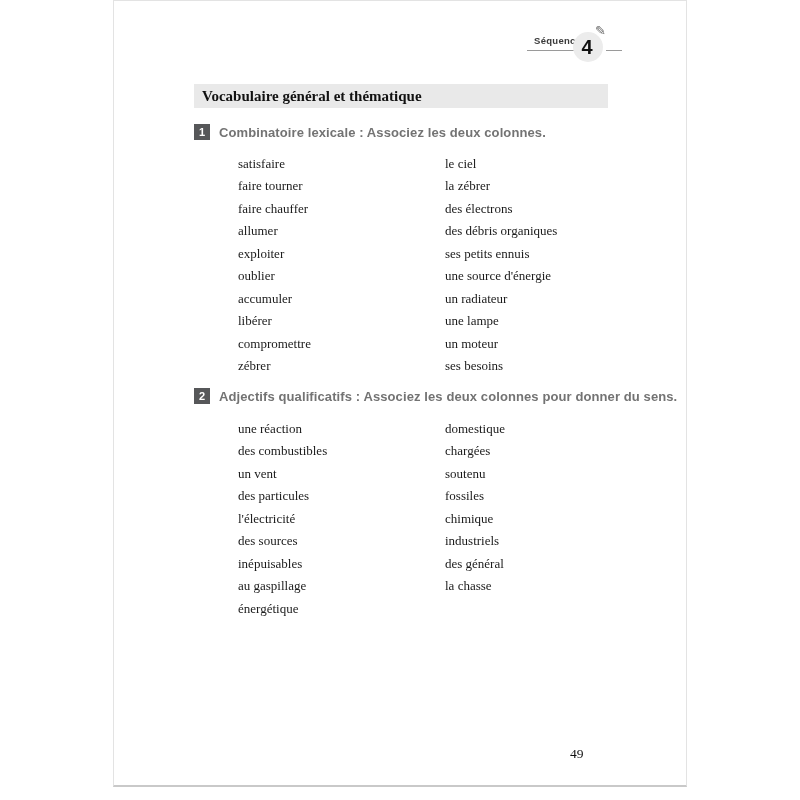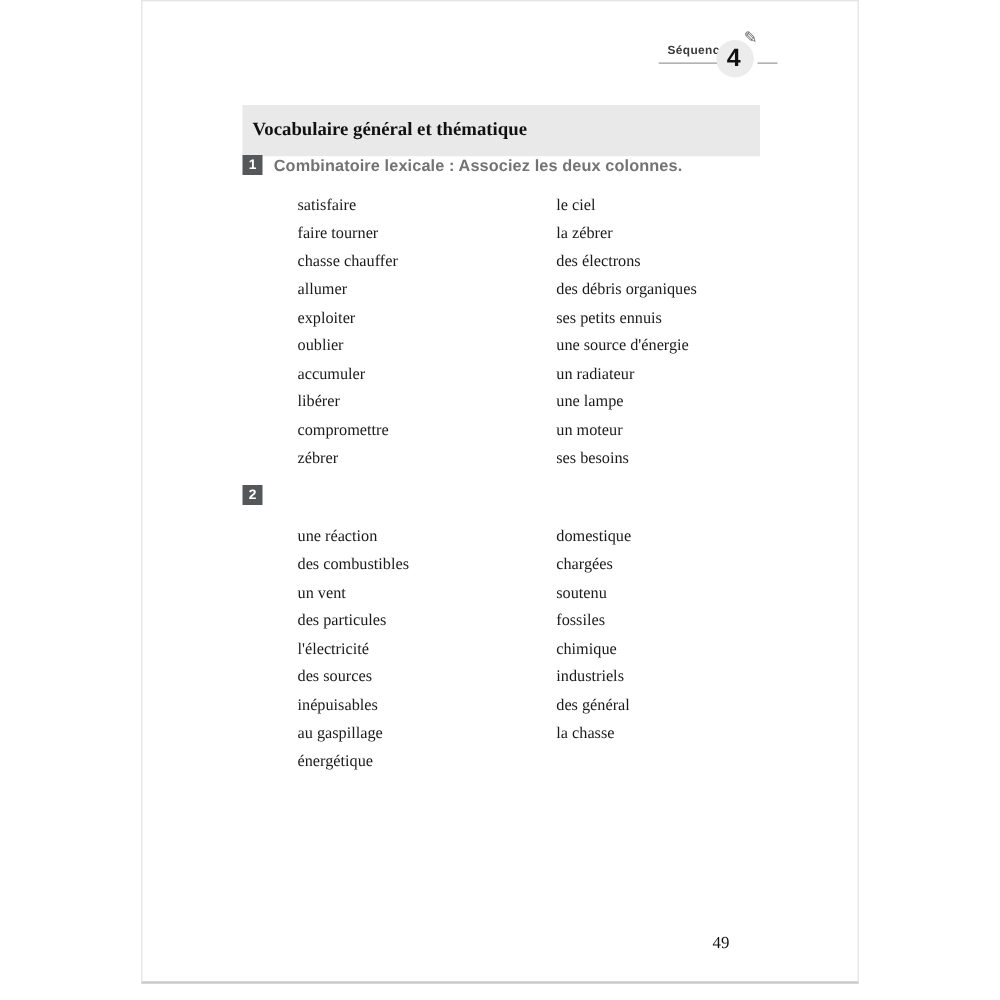--- a/index.html
+++ b/index.html
@@ -45,21 +45,21 @@
     font-family: "DejaVu Sans", sans-serif;
   }
   .seq-afterline {
     position: absolute; left: 492px; top: 49px;
     width: 16px; height: 1px; background: #9a9a9a;
   }
 
   
   .title-bar {
     position: absolute; left: 80px; top: 83px;
-    width: 414px; height: 41px;
+    width: 414px; height: 24px;
     background: #e9e9e9;
     display: flex; align-items: center;
     padding-left: 8px;
     font-family: "Liberation Serif", serif;
     font-size: 15px; font-weight: bold; color: #111;
   }
 
   
   .ex-header {
     position: absolute; left: 80px;
@@ -121,40 +121,41 @@
     <div class="ex-header ex1">
       <span class="ex-badge">1</span>
       <span class="ex-title">Combinatoire lexicale : Associez les deux colonnes.</span>
     </div>
 
     <div class="word-grid list1">
       <span>satisfaire</span>
         <span>le ciel</span>
       <span>faire tourner</span>
         <span>la zébrer</span>
-      <span>chasse chauffer</span>
+      <span>faire chauffer</span>
         <span>des électrons</span>
       <span>allumer</span>
         <span>des débris organiques</span>
       <span>exploiter</span>
         <span>ses petits ennuis</span>
       <span>oublier</span>
         <span>une source d'énergie</span>
       <span>accumuler</span>
         <span>un radiateur</span>
       <span>libérer</span>
         <span>une lampe</span>
       <span>compromettre</span>
         <span>un moteur</span>
       <span>zébrer</span>
         <span>ses besoins</span>
     </div>
 
     <div class="ex-header ex2">
       <span class="ex-badge">2</span>
+      <span class="ex-title">Adjectifs qualificatifs : Associez les deux colonnes pour donner du sens.</span>
     </div>
 
     <div class="word-grid list2">
       <span>une réaction</span>
         <span>domestique</span>
       <span>des combustibles</span>
         <span>chargées</span>
       <span>un vent</span>
         <span>soutenu</span>
       <span>des particules</span>

